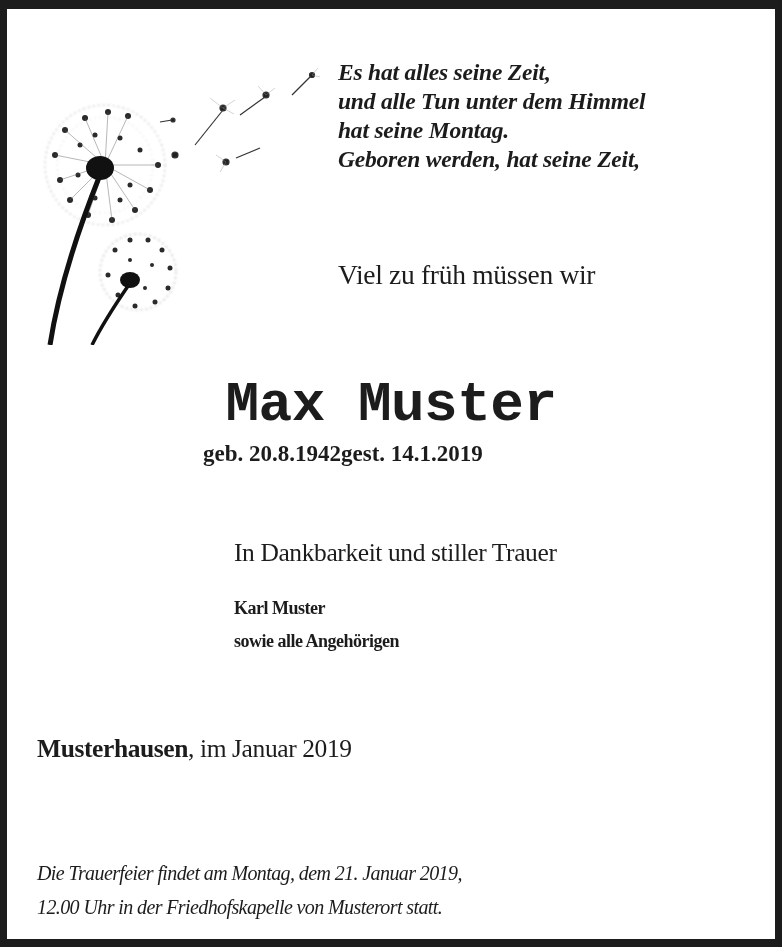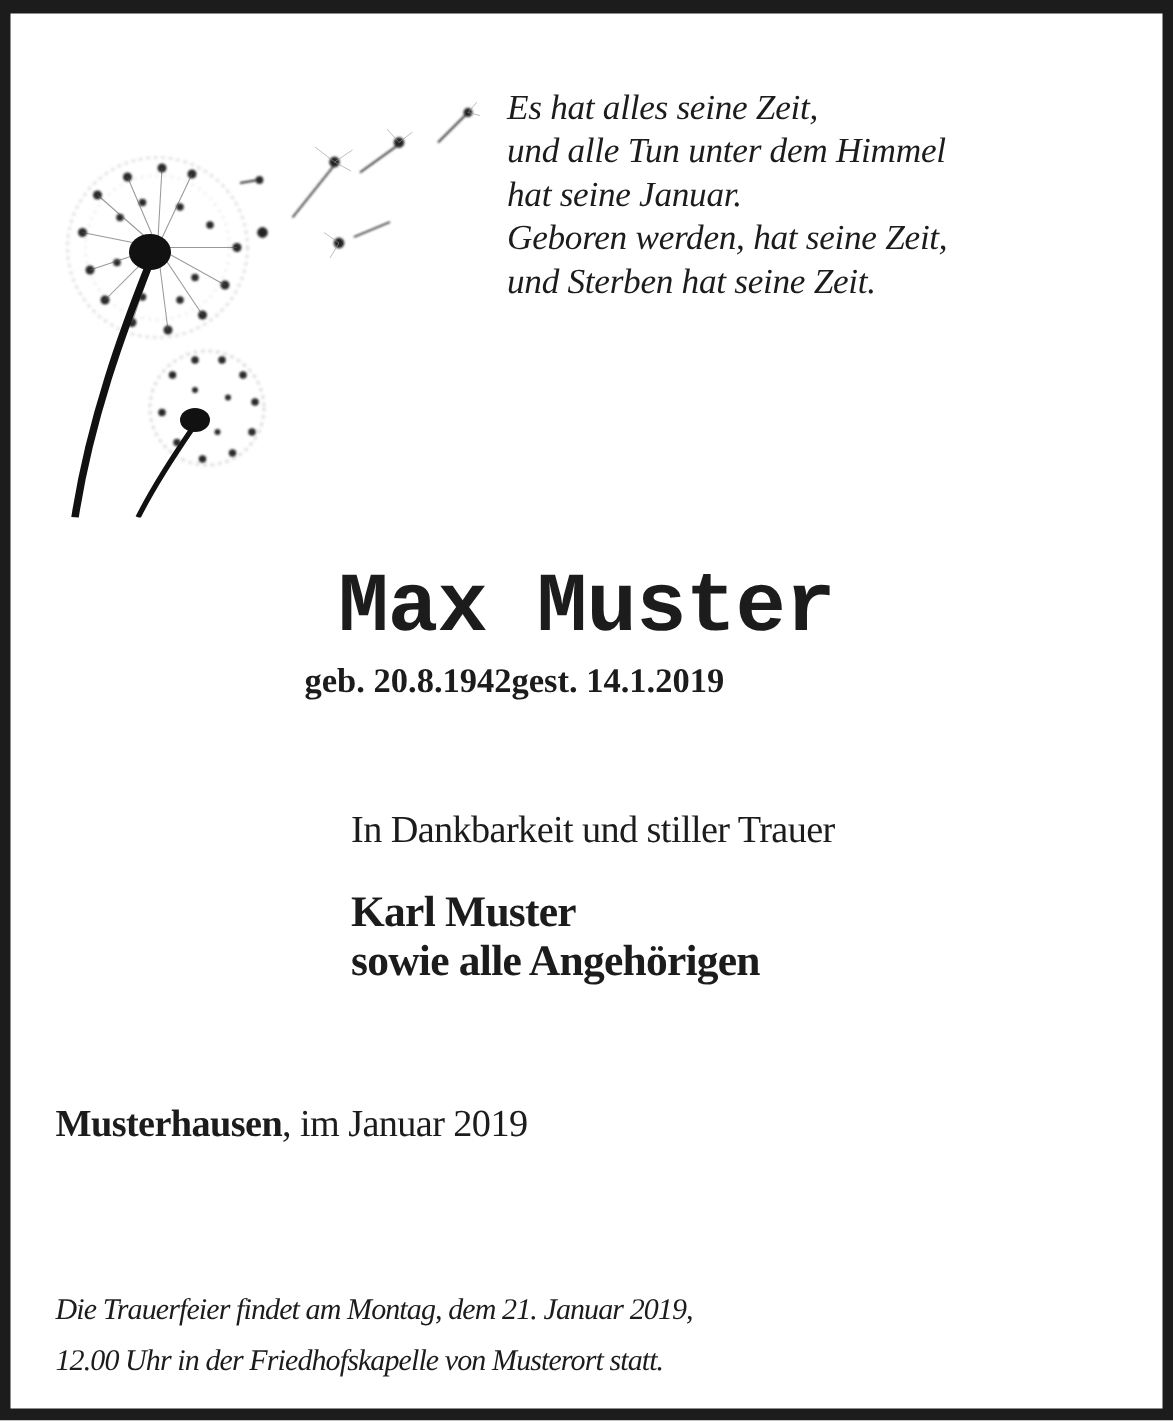--- a/index.html
+++ b/index.html
@@ -1,27 +1,27 @@
 <!DOCTYPE html>
 <html><head>
 <meta charset="utf-8">
 <style>
   html, body { margin: 0; padding: 0; background: #ffffff; }
   body { width: 782px; height: 947px; position: relative; overflow: hidden; font-family: "Liberation Serif", "DejaVu Serif", serif; color: #1c1c1c; }
   .frame { position: absolute; left: 0; top: 0; width: 782px; height: 947px; box-sizing: border-box; border: 7px solid #1c1c1c; border-top-width: 9px; border-bottom-width: 8px; background: #fff; }
   .abs { position: absolute; white-space: nowrap; }
   .verse { left: 338px; top: 58px; font-style: italic; font-size: 23.5px; line-height: 29px; letter-spacing: -0.2px; }
-  .verse div { height: 29px; }
+  .verse div { height: 29px; font-weight: bold; }
   .intro { left: 338px; top: 258px; font-size: 27.5px; line-height: 34px; letter-spacing: -0.3px; }
   .name { left: 0; width: 782px; top: 373px; text-align: center; font-weight: bold; font-size: 56px; line-height: 64px; letter-spacing: -0.5px; font-family: Liberation Mono, monospace; }
   .dates { left: 203px; top: 440px; font-weight: bold; font-size: 23px; line-height: 28px; }
   .dates span { display: inline-block; }
   .dates .gest { }
   .thanks { left: 234px; top: 536px; font-size: 25.5px; line-height: 34px; letter-spacing: -0.4px; text-align: center; }
-  .mourners { left: 234px; top: 592px; font-weight: bold; font-size: 29px; line-height: 33px; letter-spacing: -0.5px; }
+  .mourners { left: 234px; top: 592px; font-weight: bold; font-size: 18px; line-height: 33px; letter-spacing: -0.5px; }
   .mourners div { height: 33px; }
   .place { left: 37px; top: 732px; font-size: 25.5px; line-height: 34px; letter-spacing: -0.4px; }
   .place b { font-weight: bold; margin-top: 44px; }
   .service { left: 37px; top: 856px; font-size: 20px; line-height: 34px; letter-spacing: -0.6px; font-style: italic; }
   .service div { height: 34px; }
   .dandelion { position: absolute; left: 20px; top: 50px; width: 320px; height: 295px; }
 </style>
 </head>
 <body>
 
@@ -124,26 +124,26 @@
     <line x1="246" y1="45" x2="238" y2="36"></line>
       <line x1="246" y1="45" x2="255" y2="38"></line>
     <line x1="292" y1="25" x2="298" y2="18"></line>
       <line x1="292" y1="25" x2="300" y2="27"></line>
   </g>
 </svg>
 
 <div class="abs verse">
   <div>Es hat alles seine Zeit,</div>
   <div>und alle Tun unter dem Himmel</div>
-  <div>hat seine Januar.</div>
+  <div>hat seine Montag.</div>
   <div>Geboren werden, hat seine Zeit,</div>
-  <div>und Sterben hat seine Zeit.</div>
 </div>
 
 <div class="abs intro">
+  <div>Viel zu früh müssen wir</div>
 </div>
 
 <div class="abs name">Max Muster</div>
 
 <div class="abs dates">
   <span>geb. 20.8.1942</span><span class="gest">gest. 14.1.2019</span>
 </div>
 
 <div class="abs thanks">In Dankbarkeit und stiller Trauer</div>
 

